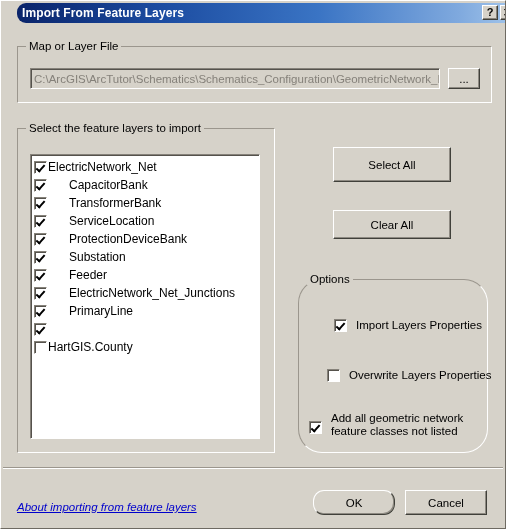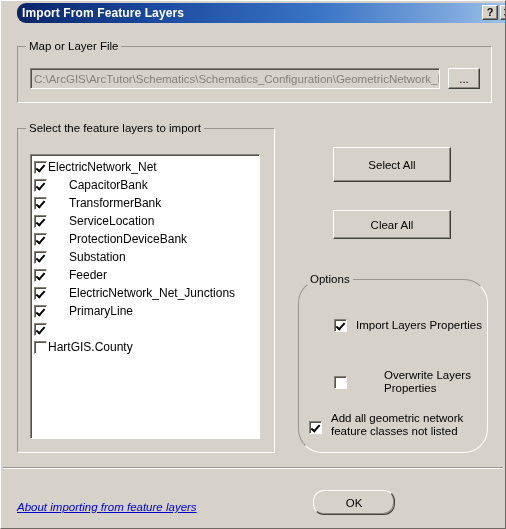--- a/index.html
+++ b/index.html
@@ -288,32 +288,33 @@
 
   <div class="group-frame" style="left:297px; top:278px; width:190px; height:174px;border-radius:24px;">
     <div class="group-label">Options</div>
   </div>
 
   <div class="opt-row" style="left:333px; top:318px;">
     <div class="cbx checked"></div>
     <div class="opt-lbl">Import Layers Properties</div>
   </div>
 
-  <div class="opt-row" style="left:333px; top:368px;gap:28px;">
+  <div class="opt-row" style="left:326px; top:368px;">
     <div class="cbx"></div>
     <div class="opt-lbl">Overwrite Layers Properties</div>
   </div>
 
   <div class="opt-row" style="left:308px; top:411px;">
     <div class="cbx checked" style="margin-top:5px;"></div>
     <div class="opt-lbl">
       <span>Add all geometric network</span>
       <span>feature classes not listed</span>
     </div>
   </div>
 
   <div class="sep" style="left:2px; top:466px; width:500px;"></div>
 
   <div class="link" style="left:16px; top:500px;">About importing from feature layers</div>
 
   <div class="btn" style="left:312px; top:489px; width:82px; height:25px;border-radius:11px;">OK</div>
+  <div class="btn" style="left:404px; top:489px; width:82px; height:25px;">Cancel</div>
 
 </div>
 
 </body></html>

